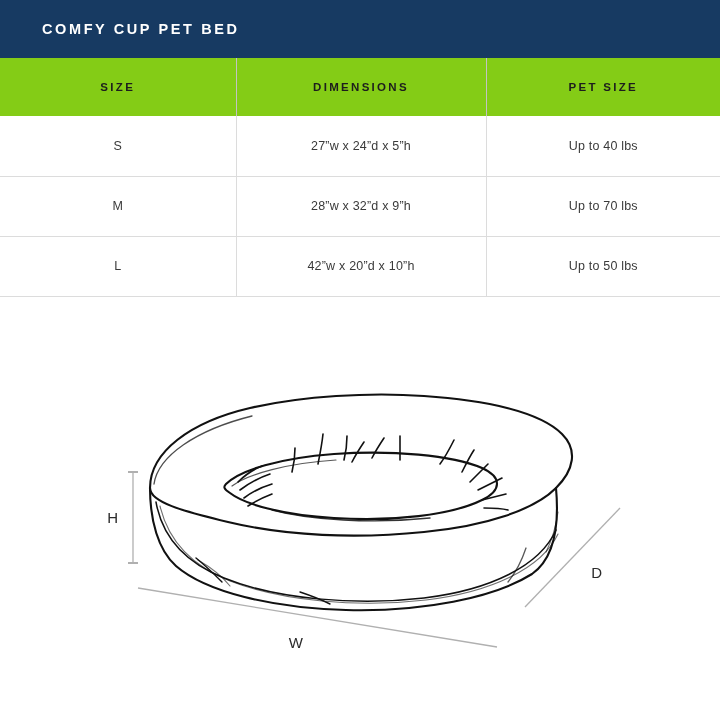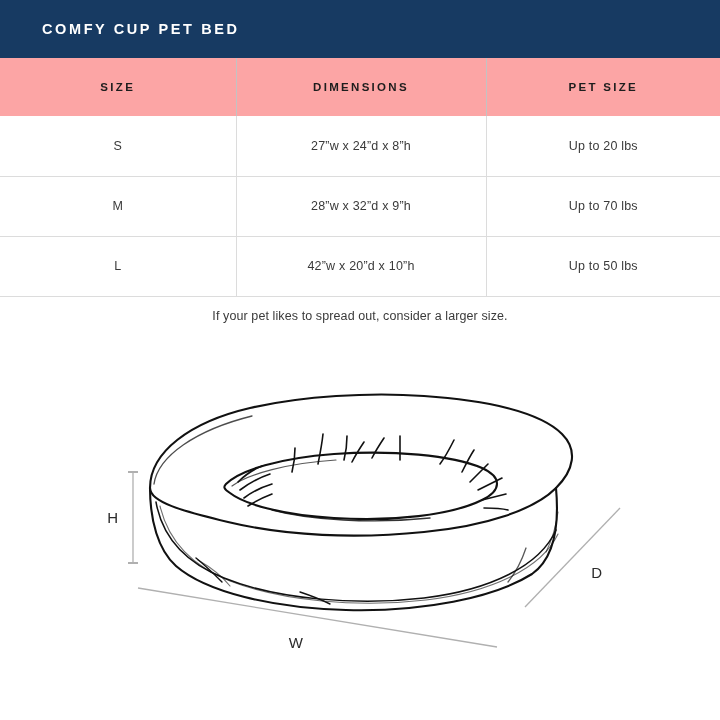--- a/index.html
+++ b/index.html
@@ -51,21 +51,21 @@
     width: 720px;
     border-collapse: collapse;
     table-layout: fixed;
   }
   .size-table col.c-size { width: 236px; }
   .size-table col.c-dim  { width: 250px; }
   .size-table col.c-pet  { width: 234px; }
 
   .size-table thead th {
     height: 58px;
-    background: #fca5a5;
+    background: #84cc16;
     color: #1d1d1d;
     font-size: 11.5px;
     font-weight: bold;
     letter-spacing: 2.3px;
     text-transform: uppercase;
     text-align: center;
     vertical-align: middle;
     padding: 8px;
     border-right: 1px solid #c3c3c3;
     box-sizing: border-box;
@@ -139,37 +139,36 @@
     <thead>
       <tr>
         <th>Size</th>
         <th>Dimensions</th>
         <th>Pet Size</th>
       </tr>
     </thead>
     <tbody>
       <tr>
         <td>S</td>
-        <td>27”w x 24”d x 8”h</td>
-        <td>Up to 20 lbs</td>
+        <td>27”w x 24”d x 5”h</td>
+        <td>Up to 40 lbs</td>
       </tr>
       <tr>
         <td>M</td>
         <td>28”w x 32”d x 9”h</td>
         <td>Up to 70 lbs</td>
       </tr>
       <tr>
         <td>L</td>
         <td>42”w x 20”d x 10”h</td>
         <td>Up to 50 lbs</td>
       </tr>
     </tbody>
   </table>
 
-  <div class="table-note">If your pet likes to spread out, consider a larger size.</div>
 
   <div class="illustration">
     <svg viewBox="0 0 720 310" xmlns="http://www.w3.org/2000/svg">
 
       <g fill="none" stroke="#111111" stroke-width="2.1" stroke-linecap="round" stroke-linejoin="round">
 
         <path d="M150,128
                  C150,92 190,62 250,48
                  C302,36 370,32 424,36
                  C486,40 540,52 562,74

